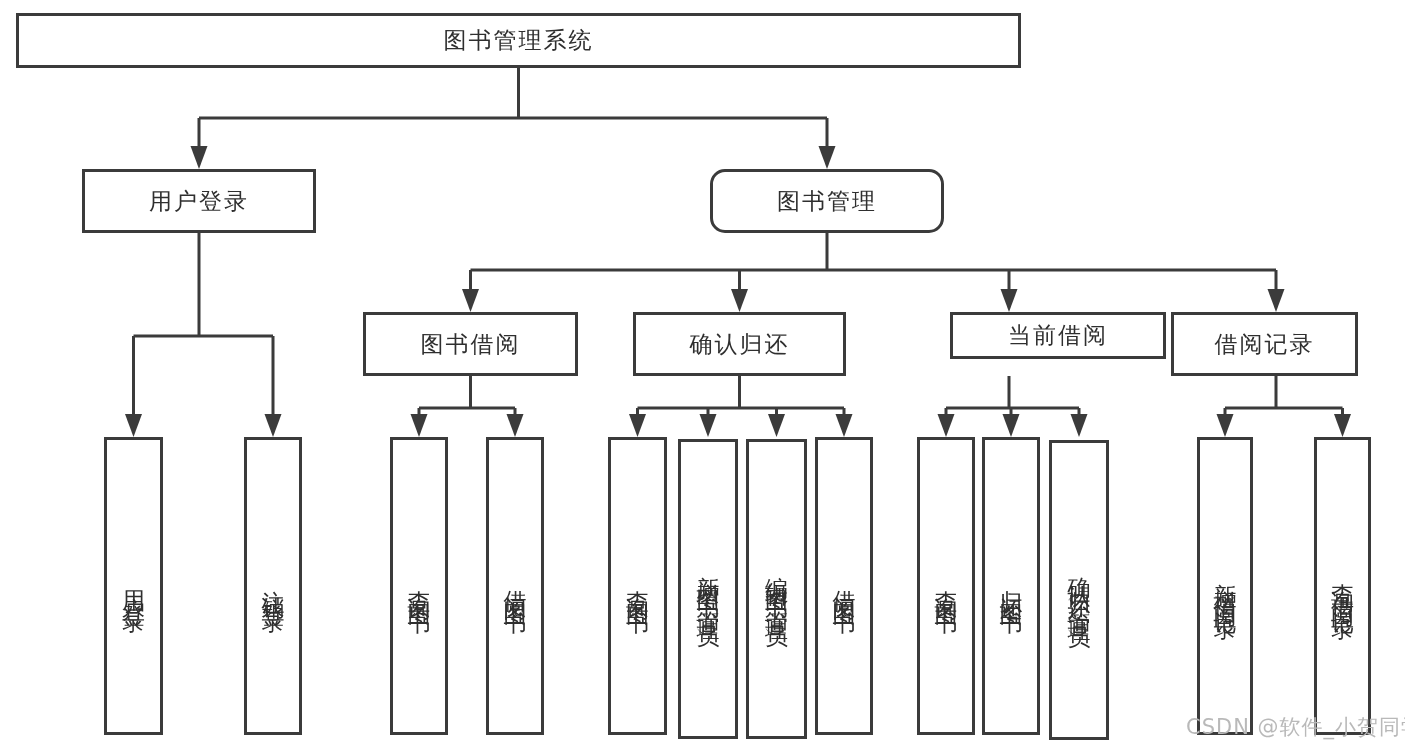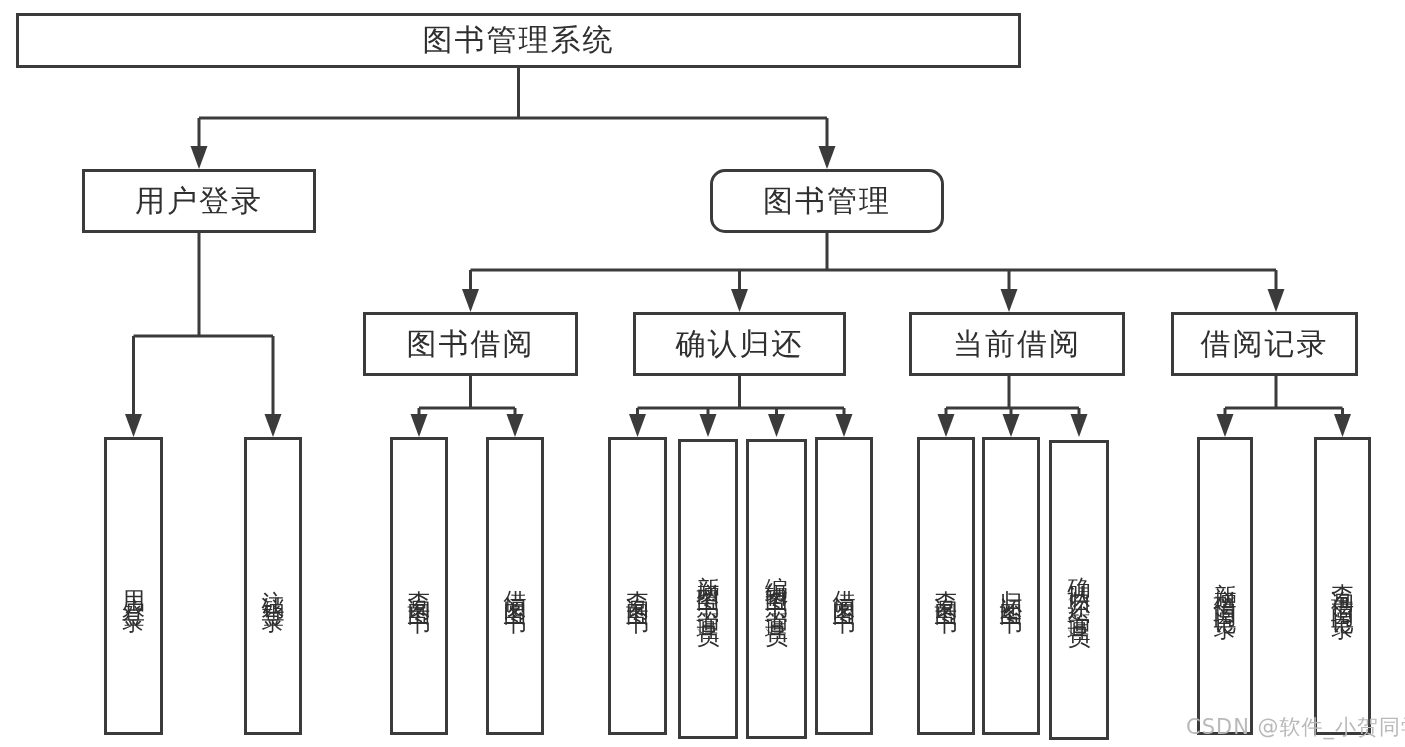--- a/index.html
+++ b/index.html
@@ -29,21 +29,21 @@
   .connector-stroke { stroke: var(--line); stroke-width: 3; fill: none; }
   .connector-arrow { fill: var(--line); stroke: none; }
   .node {
     position: absolute;
     background: var(--box_fill);
     border: 3px solid var(--border);
     display: flex; align-items: center; justify-content: center;
     color: var(--text);
   }
   .hnode span {
-    font-size: 30px;
+    font-size: 23px;
     letter-spacing: 2px;
     white-space: nowrap;
   }
   .vnode .vtext {
     writing-mode: vertical-rl;
     text-orientation: mixed;
     font-size: 23px;
     line-height: 1;
     letter-spacing: 7px;
     color: var(--text);
@@ -110,21 +110,21 @@
   <div class="node hnode" style="left:710px;top:169px;width:234px;height:64px;border-radius:15px;">
     <span>图书管理</span>
   </div>
 
   <div class="node hnode" style="left:363px;top:312px;width:215px;height:64px;">
     <span>图书借阅</span>
   </div>
   <div class="node hnode" style="left:633px;top:312px;width:213px;height:64px;">
     <span>确认归还</span>
   </div>
-  <div class="node hnode" style="left:909px;top:312px;width:216px;height:64px;">
+  <div class="node hnode" style="left:950px;top:312px;width:216px;height:47px;">
     <span>当前借阅</span>
   </div>
   <div class="node hnode" style="left:1171px;top:312px;width:187px;height:64px;">
     <span>借阅记录</span>
   </div>
 
   <div class="node vnode" style="left:104px;top:437px;width:59px;height:298px;">
     <span class="vtext">用户登录</span>
   </div>
   <div class="node vnode" style="left:244px;top:437px;width:58px;height:298px;">

